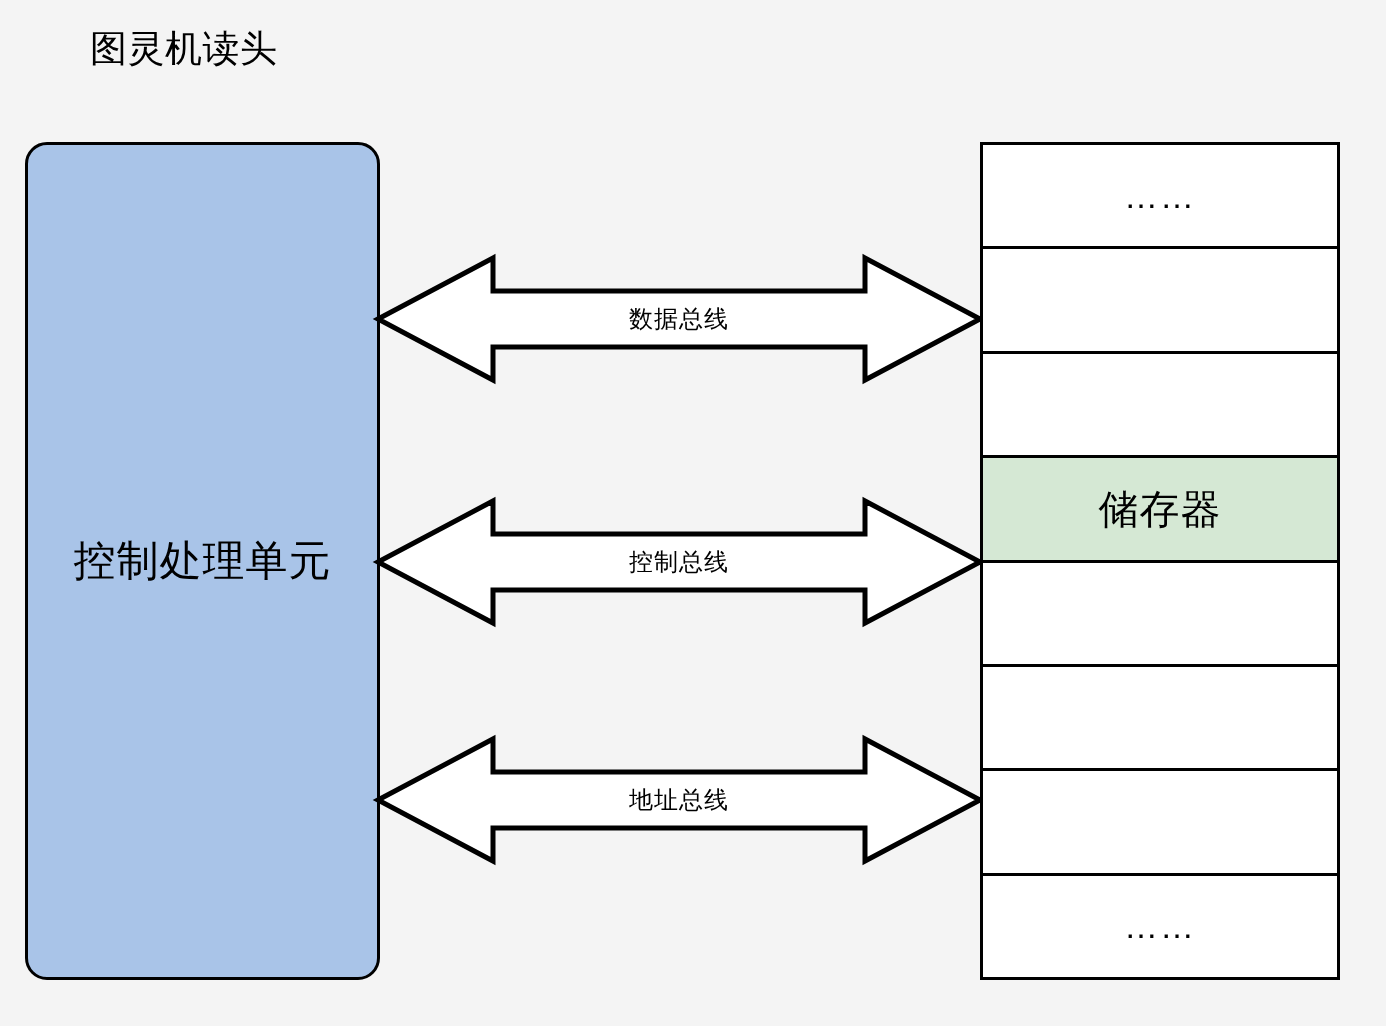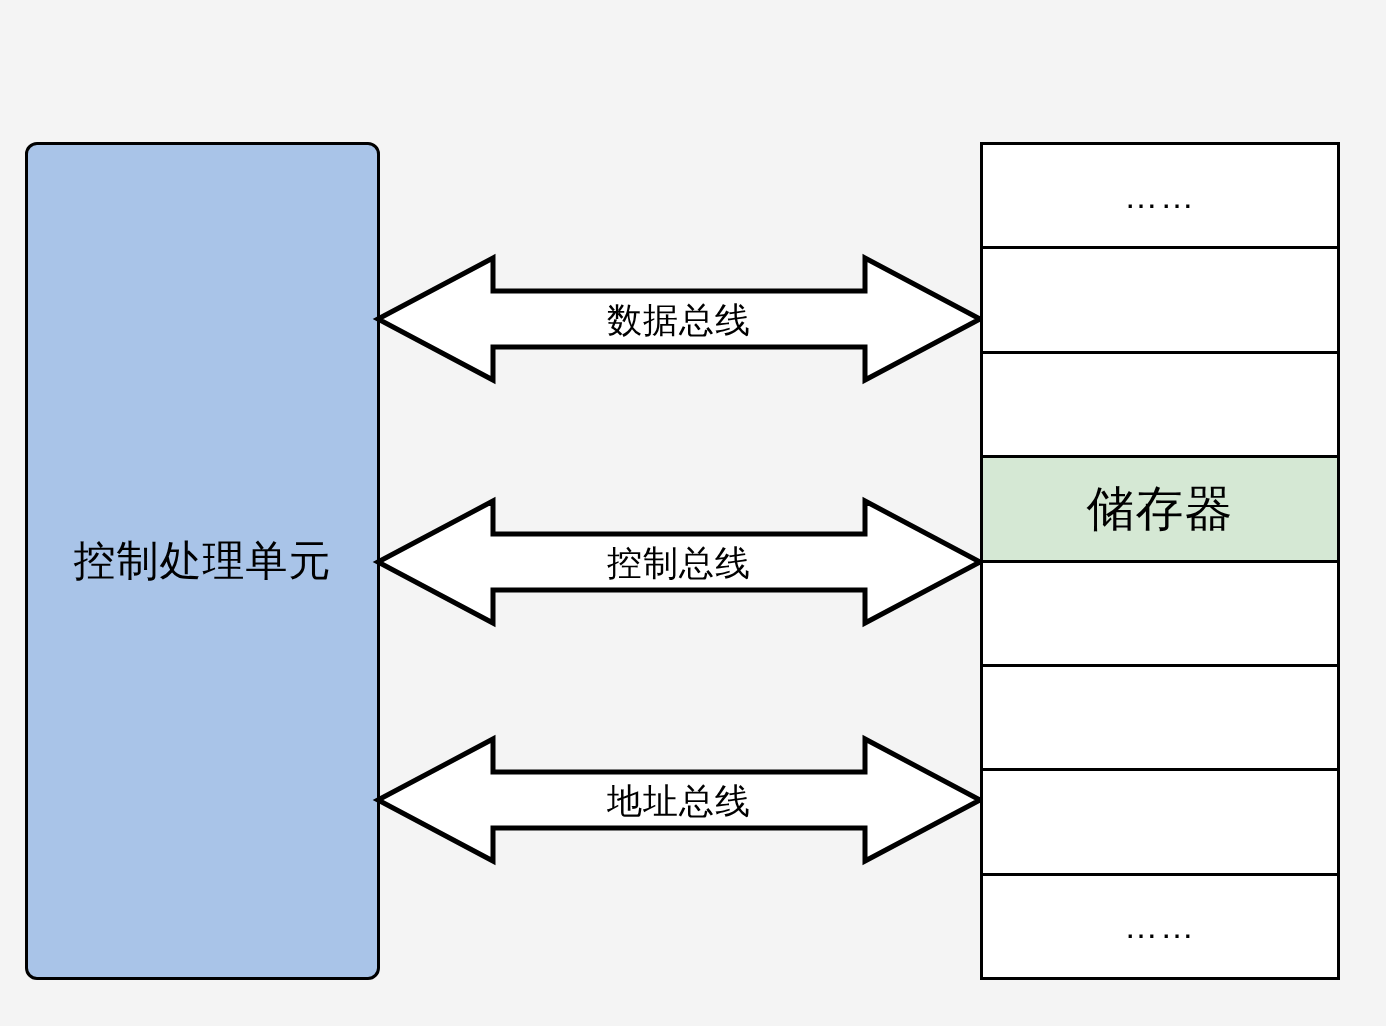--- a/index.html
+++ b/index.html
@@ -33,21 +33,21 @@
 
   
   #cpu-box {
     position: absolute;
     left: 25px;
     top: 142px;
     width: 355px;
     height: 838px;
     box-sizing: border-box;
     border: 3px solid #000;
-    border-radius: 12px;
+    border-radius: 22px;
     background: #a9c4e8;
     display: flex;
     align-items: center;
     justify-content: center;
   }
   #cpu-label {
     font-size: 42px;
     color: #000;
     line-height: 1;
     white-space: nowrap;
@@ -73,21 +73,21 @@
     border-bottom: 3px solid #000;
     background: #ffffff;
     display: flex;
     align-items: center;
     justify-content: center;
     position: relative;
   }
   .tape-cell:last-child { border-bottom: none; }
   .tape-cell.highlight { background: #d5e8d4; }
   .cell-text {
-    font-size: 48px;
+    font-size: 40px;
     color: #000;
     line-height: 1;
     white-space: nowrap;
     letter-spacing: 1px;
   }
   .cell-text.ellipsis {
     font-size: 34px;
     letter-spacing: 2px;
   }
 
@@ -99,36 +99,37 @@
     height: 150px;
   }
   .bus svg { display: block; width: 100%; height: 100%; }
   .bus-label {
     position: absolute;
     left: 0;
     right: 0;
     top: 50%;
     transform: translateY(-50%);
     text-align: center;
-    font-size: 35px;
+    font-size: 24px;
     color: #000;
     line-height: 1;
     white-space: nowrap;
     letter-spacing: 1px;
     pointer-events: none;
   }
   #bus-data    { top: 244px; }
   #bus-control { top: 487px; }
   #bus-address { top: 725px; }
 </style>
 </head>
 <body>
 
 <div id="stage">
 
+  <div class="title" id="title-left">图灵机读头</div>
 
   <div id="cpu-box">
     <span id="cpu-label">控制处理单元</span>
   </div>
 
   <div class="bus" id="bus-data">
     <svg viewBox="0 0 614 150" preserveAspectRatio="none" aria-hidden="true">
       <polygon points="6,75 121,14 121,47 493,47 493,14 608,75 493,136 493,103 121,103 121,136" fill="#ffffff" stroke="#000000" stroke-width="5" stroke-linejoin="miter"></polygon>
     </svg>
     <div class="bus-label">数据总线</div>

